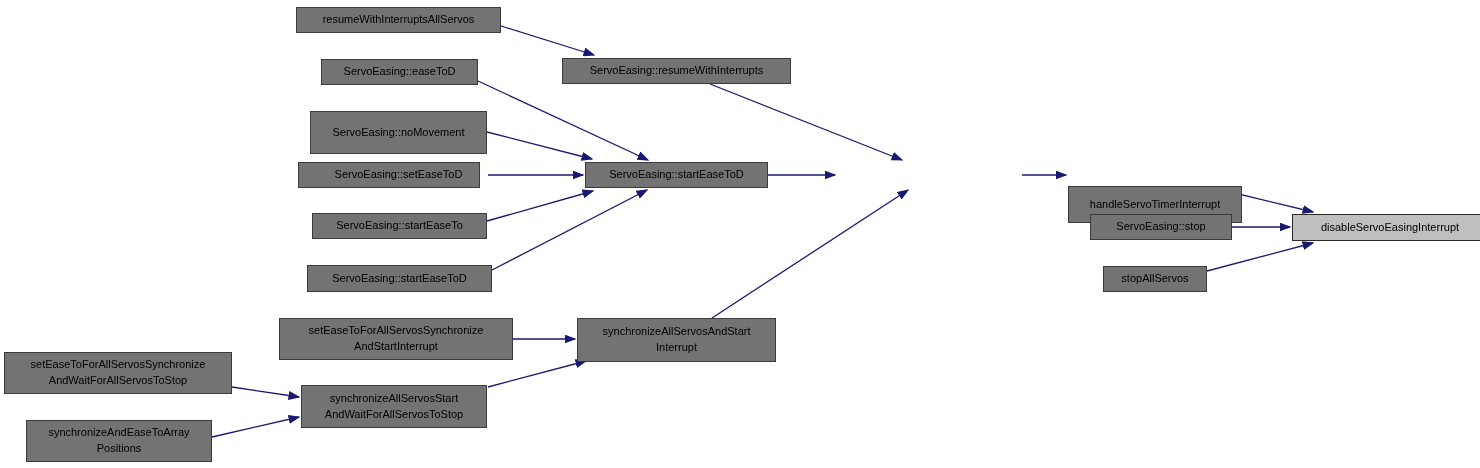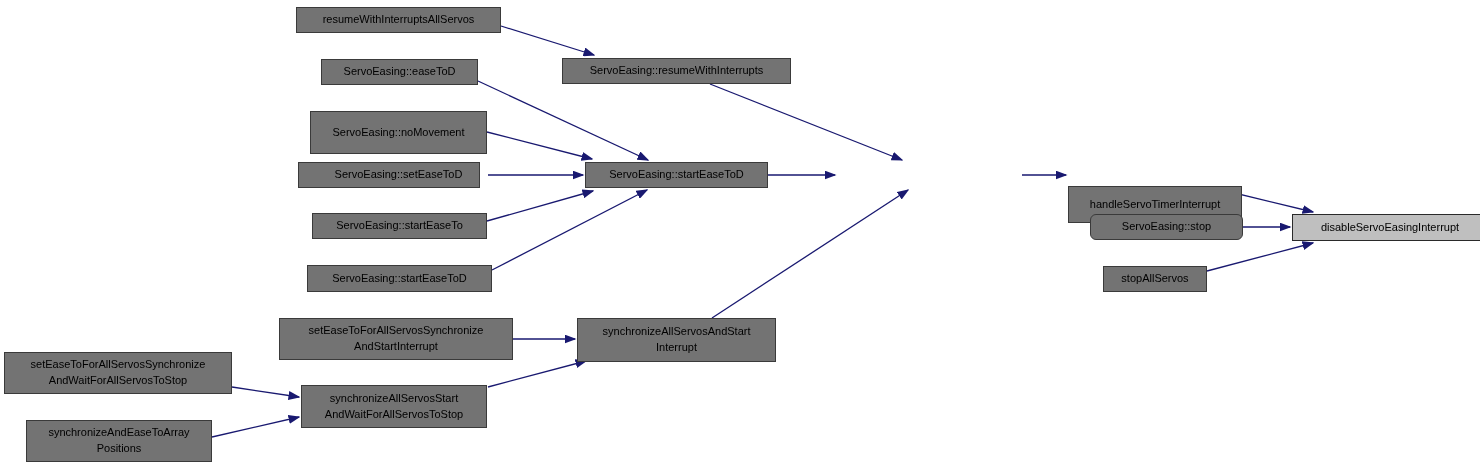--- a/index.html
+++ b/index.html
@@ -81,21 +81,21 @@
 
   <div class="node" style="left:296px; top:7px; width:205px; height:26px;">resumeWithInterruptsAllServos</div>
   <div class="node" style="left:321px; top:59px; width:157px; height:26px;">ServoEasing::easeToD</div>
   <div class="node" style="left:310px; top:111px; width:177px; height:43px;">ServoEasing::noMovement</div>
   <div class="node" style="left:298px; top:162px; width:182px; height:26px;padding-left:19px;">ServoEasing::setEaseToD</div>
   <div class="node" style="left:312px; top:213px; width:175px; height:26px;">ServoEasing::startEaseTo</div>
   <div class="node" style="left:307px; top:265px; width:185px; height:27px;">ServoEasing::startEaseToD</div>
   <div class="node" style="left:562px; top:58px; width:229px; height:26px;">ServoEasing::resumeWithInterrupts</div>
   <div class="node" style="left:585px; top:162px; width:183px; height:26px;">ServoEasing::startEaseToD</div>
   <div class="node" style="left:1068px; top:162px; width:174px; height:37px;margin-top:24px;">handleServoTimerInterrupt</div>
-  <div class="node" style="left:1090px; top:214px; width:153px; height:26px;border-radius:6px;">ServoEasing::stop</div>
+  <div class="node" style="left:1090px; top:214px; width:142px; height:26px;">ServoEasing::stop</div>
   <div class="node" style="left:1103px; top:266px; width:104px; height:26px;">stopAllServos</div>
   <div class="node node--highlight" style="left:1292px; top:214px; width:196px; height:27px;">disableServoEasingInterrupt</div>
   <div class="node" style="left:279px; top:318px; width:234px; height:42px;">setEaseToForAllServosSynchronize
 AndStartInterrupt</div>
   <div class="node" style="left:577px; top:318px; width:199px; height:44px;">synchronizeAllServosAndStart
 Interrupt</div>
   <div class="node" style="left:4px; top:352px; width:228px; height:42px;">setEaseToForAllServosSynchronize
 AndWaitForAllServosToStop</div>
   <div class="node" style="left:301px; top:385px; width:186px; height:43px;text-align:center;">synchronizeAllServosStart
 AndWaitForAllServosToStop</div>

